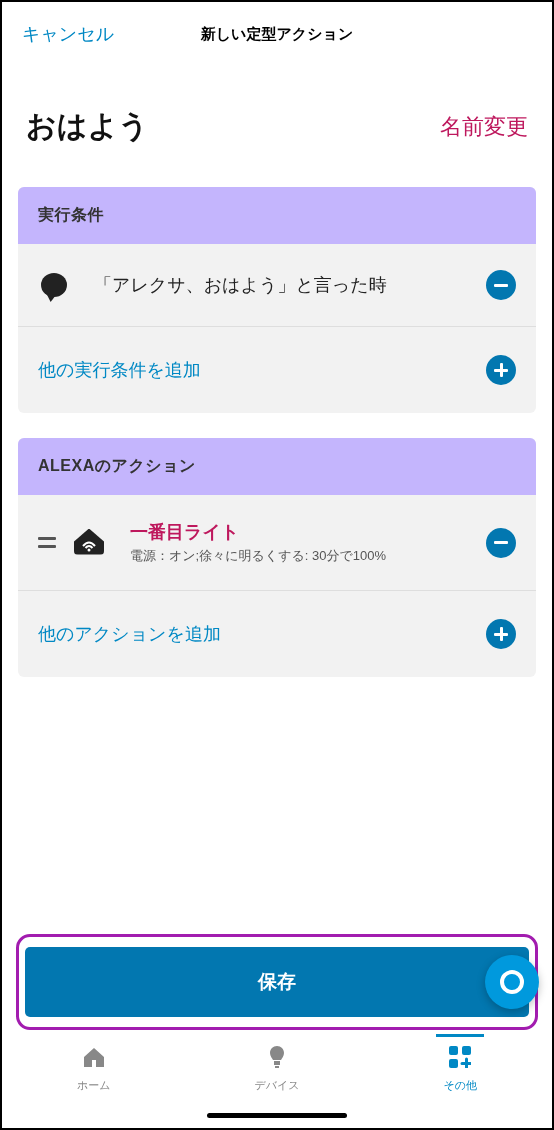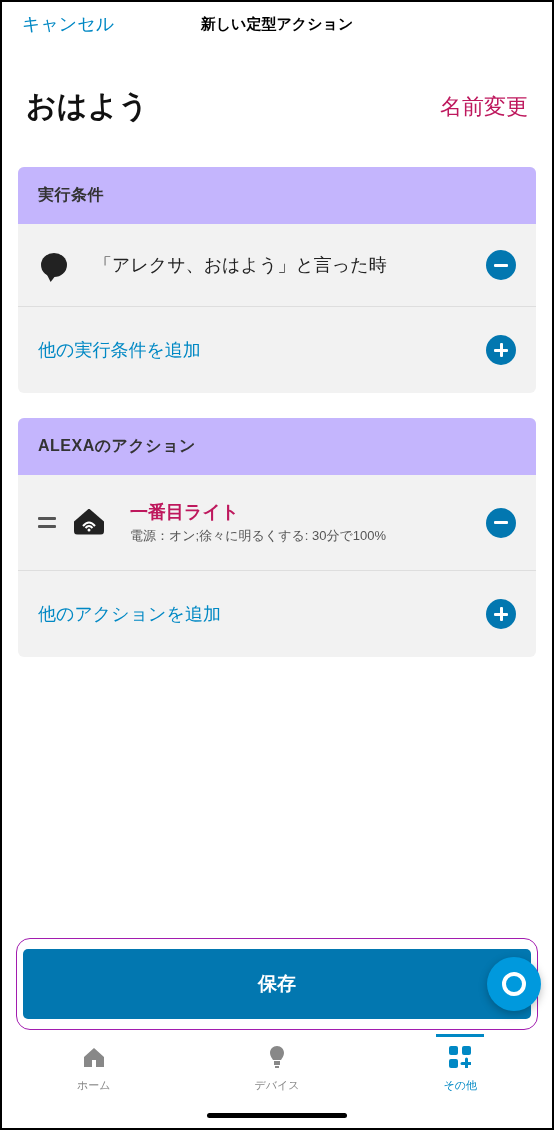--- a/index.html
+++ b/index.html
@@ -12,21 +12,21 @@
       width: 554px;
       height: 1130px;
       background: #ffffff;
       border: 2px solid #000;
       position: relative;
       overflow: hidden;
     }
     .header {
       display: flex;
       align-items: center;
-      padding: 10px 20px;
+      padding: 20px 20px;
       position: relative;
     }
     .cancel-btn {
       color: #0088c4;
       font-size: 18px;
       font-weight: 500;
     }
     .header-title {
       position: absolute;
       left: 50%;
@@ -194,21 +194,21 @@
       height: 18px;
       top: 6px;
     }
     .save-section {
       position: absolute;
       bottom: 98px;
       left: 14px;
       right: 14px;
     }
     .save-highlight {
-      border: 1px solid #a21caf;
+      border: 3px solid #a21caf;
       border-radius: 14px;
       padding: 10px 6px 10px 6px;
       position: relative;
     }
     .save-btn {
       width: 100%;
       background: #0277b0;
       color: #fff;
       text-align: center;
       padding: 22px 0;

